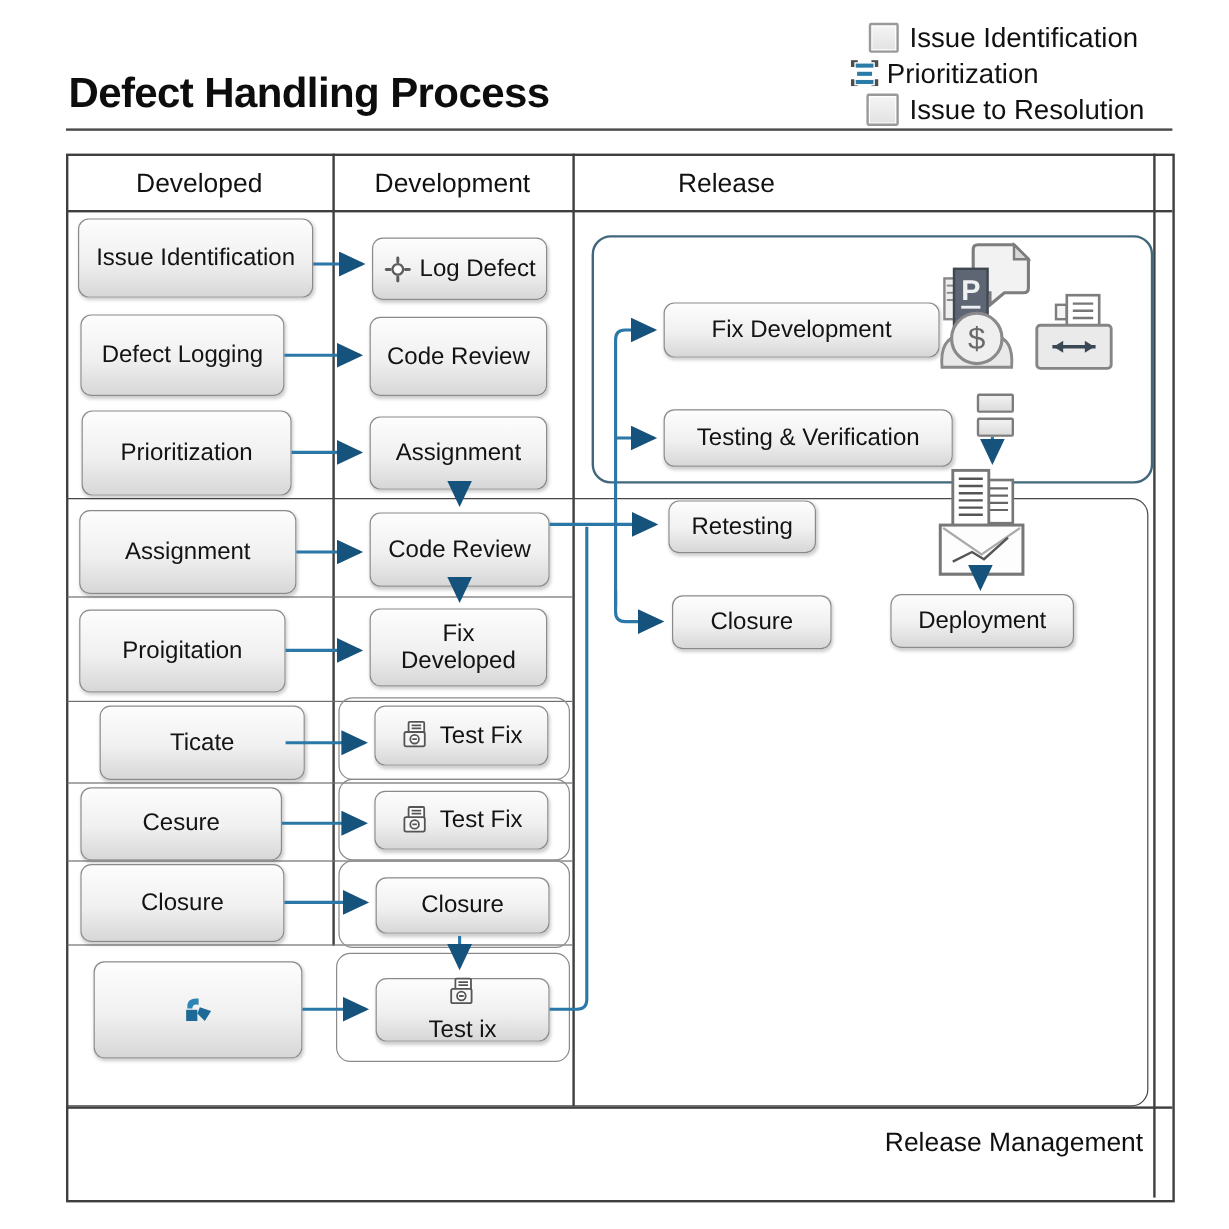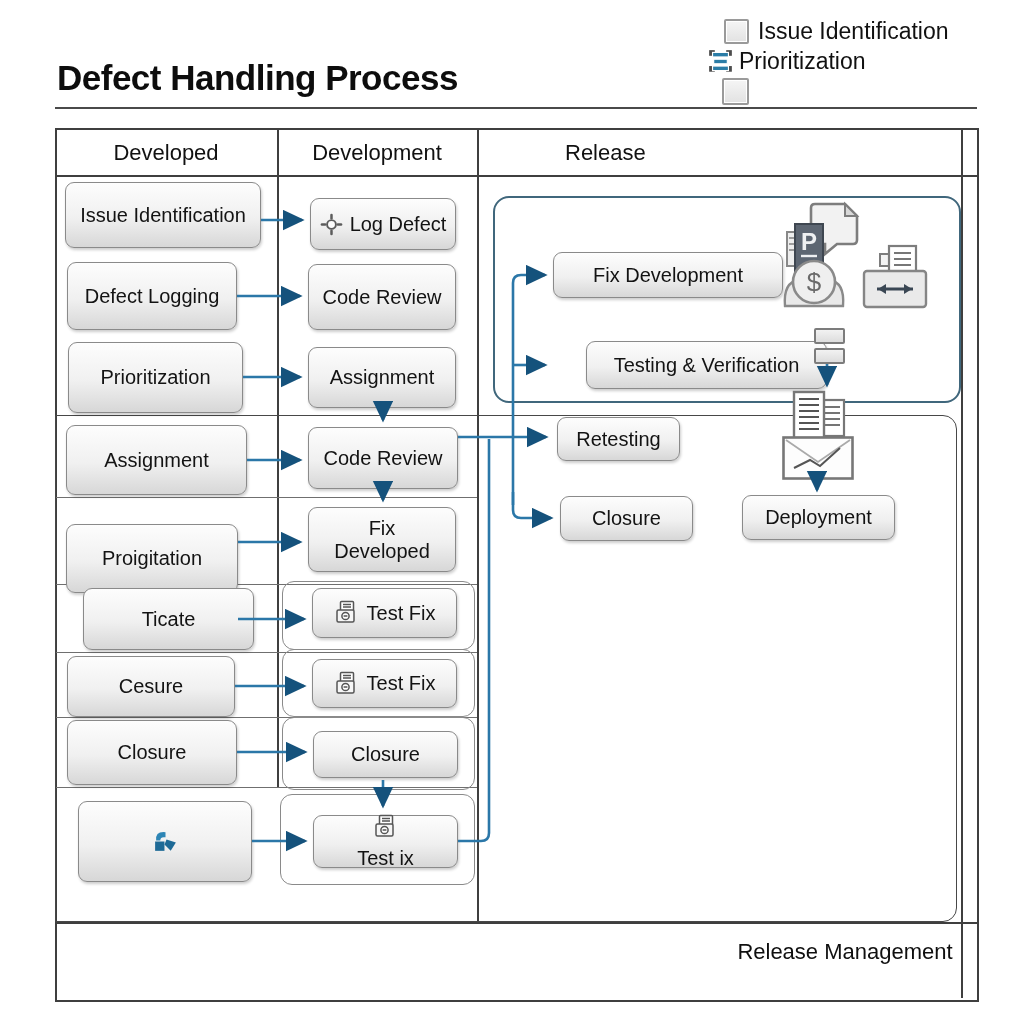--- a/index.html
+++ b/index.html
@@ -55,20 +55,21 @@
         <rect x="16" y="15" width="5" height="5" fill="#4d4d4d"></rect>
       <rect x="4" y="3" width="14" height="4" fill="#2a7ca6" stroke="#fff" stroke-width="1"></rect>
       <rect x="5" y="9" width="12" height="4" fill="#2a7ca6" stroke="#fff" stroke-width="1"></rect>
       <rect x="4" y="15" width="14" height="4" fill="#2a7ca6" stroke="#fff" stroke-width="1"></rect>
     </svg>
   </span>
   <span>Prioritization</span>
 </div>
 <div class="abs legend-item" style="left:722px;top:78px;">
   <span class="legend-box" style="width:23px;height:23px;"></span>
+  <span>Issue to Resolution</span>
 </div>
 
 <div class="abs frame" style="left:55px;top:128px;width:920px;height:870px;"></div>
 <div class="abs hline" style="left:55px;top:175px;width:922px;"></div>
 <div class="abs hline" style="left:55px;top:922px;width:922px;"></div>
 <div class="abs vline" style="left:277px;top:128px;height:660px;"></div>
 <div class="abs vline" style="left:477px;top:128px;height:794px;"></div>
 <div class="abs vline" style="left:961px;top:128px;height:870px;"></div>
 
 <div class="abs rowline" style="left:56px;top:497px;width:421px;"></div>
@@ -90,21 +91,21 @@
   </div>
 <div class="node" style="left:67px;top:262px;width:170px;height:68px;">
     <span>Defect Logging</span>
   </div>
 <div class="node" style="left:68px;top:342px;width:175px;height:71px;">
     <span>Prioritization</span>
   </div>
 <div class="node" style="left:66px;top:425px;width:181px;height:70px;">
     <span>Assignment</span>
   </div>
-<div class="node" style="left:66px;top:508px;width:172px;height:69px;margin-top:16px;">
+<div class="node" style="left:66px;top:508px;width:172px;height:69px;">
     <span>Proigitation</span>
   </div>
 <div class="node" style="left:67px;top:588px;width:171px;height:62px;margin-left:16px;">
     <span>Ticate</span>
   </div>
 <div class="node" style="left:67px;top:656px;width:168px;height:61px;">
     <span>Cesure</span>
   </div>
 <div class="node" style="left:67px;top:720px;width:170px;height:65px;">
     <span>Closure</span>
@@ -196,21 +197,21 @@
         <line x1="9.6" y1="16" x2="13.4" y2="16"></line>
       </g>
     </svg>
   </span>
   <span>Test ix</span>
 </div>
 
 <div class="node" style="left:553px;top:252px;width:230px;height:46px;">
     <span>Fix Development</span>
   </div>
-<div class="node" style="left:586px;top:341px;width:241px;height:48px;">
+<div class="node" style="left:553px;top:341px;width:241px;height:48px;">
     <span>Testing &amp; Verification</span>
   </div>
 <div class="node" style="left:557px;top:417px;width:123px;height:44px;">
     <span>Retesting</span>
   </div>
 <div class="node" style="left:560px;top:496px;width:133px;height:45px;">
     <span>Closure</span>
   </div>
 <div class="node" style="left:742px;top:495px;width:153px;height:45px;">
     <span>Deployment</span>

